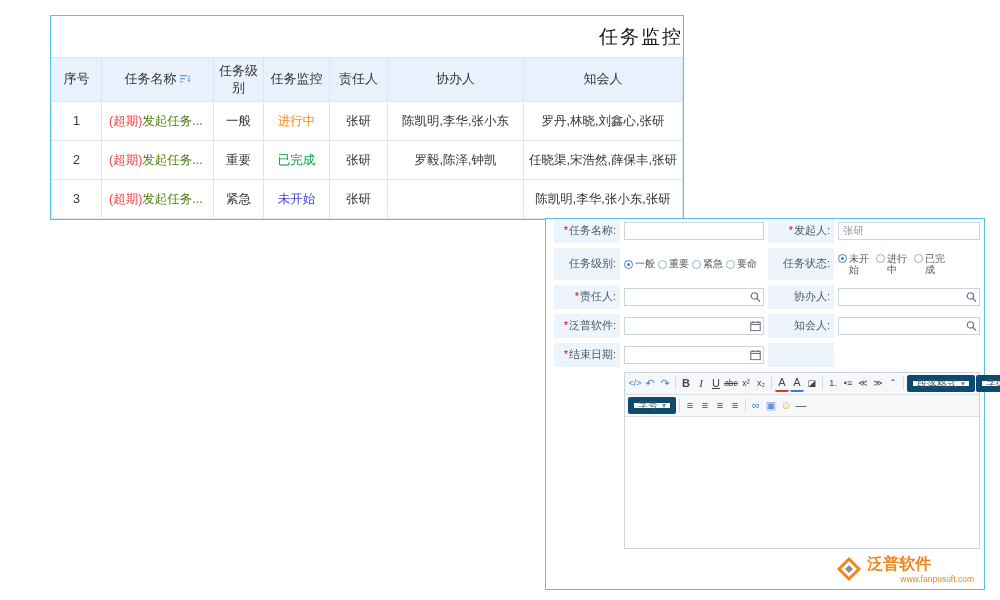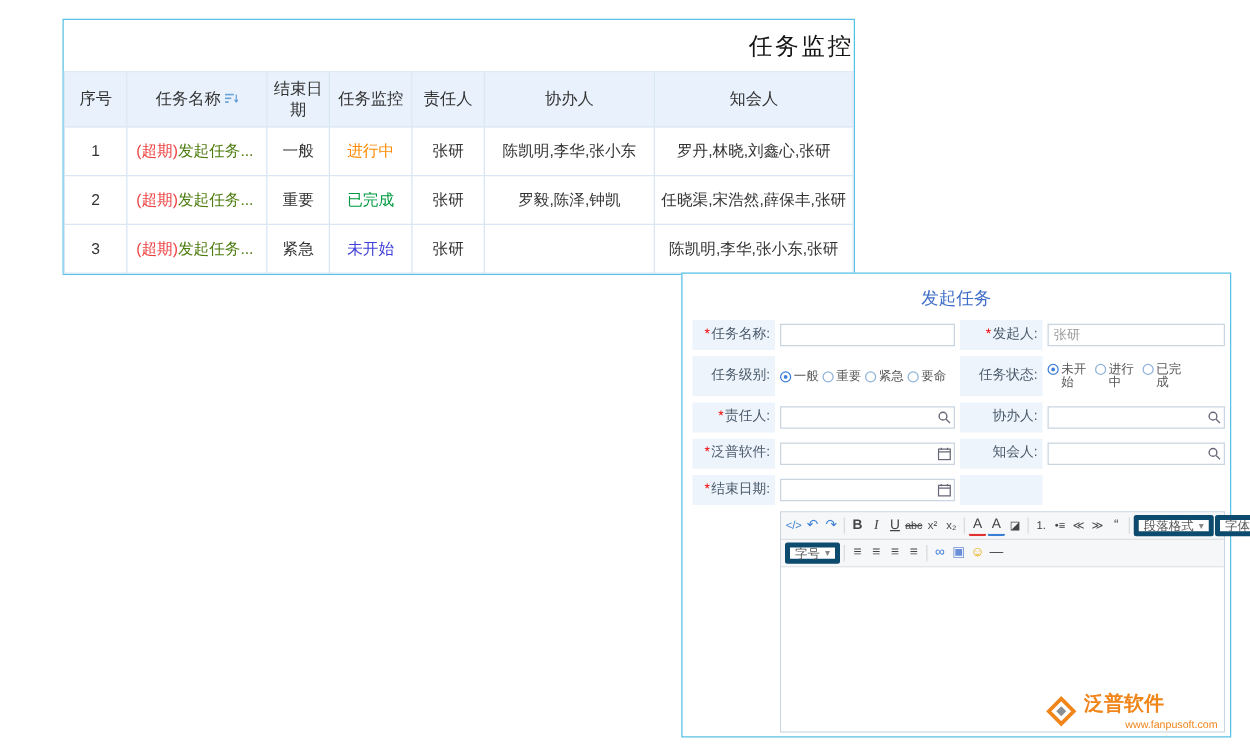--- a/index.html
+++ b/index.html
@@ -53,21 +53,21 @@
   .tbtn.italic { font-style:italic; font-family:"Liberation Serif",serif; }
   .tbtn.underline { text-decoration:underline; }
   .tbtn.strike { text-decoration:line-through; font-size:8.5px; }
   .tbtn.blue { color:#3b7fd4; }
   .tbtn.tiny { font-size:9px; }
   .tbtn.fore { border-bottom:2px solid #e03030; }
   .tbtn.back { border-bottom:2px solid #3b7fd4; }
   .tbtn.yellow { color:#e8a800; }
   .tbtn.purple { color:#6a8fd8; }
   .tsep { width:1px; height:13px; background:#d8dbde; margin:0 2px; flex:none; }
-  .tselect { display:inline-flex; align-items:center; gap:4px; border:4px solid #0c4a6e; background:#fff; height:17px; padding:0 4px; font-size:10px; color:#555; border-radius:2px; cursor:pointer; flex:none; }
+  .tselect { display:inline-flex; align-items:center; gap:4px; border:6px solid #0c4a6e; background:#fff; height:17px; padding:0 4px; font-size:10px; color:#555; border-radius:2px; cursor:pointer; flex:none; }
   .tselect::after { content:"▾"; font-size:8px; color:#888; }
   .editor-body { flex:1; background:#fff; cursor:text; }
 
   
   .logo { position:absolute; right:10px; bottom:6px; display:flex; align-items:center; gap:5px; }
   .logo-texts { display:flex; flex-direction:column; align-items:flex-start; }
   .logo-name { color:#f08519; font-weight:bold; font-size:16px; line-height:1.05; }
   .logo-url { color:#f08519; font-size:8.5px; line-height:1; margin-top:2px;margin-left:33px; }
 </style>
 </head>
@@ -89,21 +89,21 @@
       <tr>
         <th><span>序号</span></th>
         <th>
           <span>任务名称</span><svg class="sort-icon" width="11" height="10" viewBox="0 0 11 10">
               <rect x="0" y="1" width="7" height="1.3" fill="#6aa3d8"></rect>
               <rect x="0" y="4" width="5" height="1.3" fill="#6aa3d8"></rect>
               <rect x="0" y="7" width="3" height="1.3" fill="#6aa3d8"></rect>
               <path d="M9 1.5 v6 M7.6 5.8 L9 7.6 L10.4 5.8" stroke="#6aa3d8" stroke-width="1" fill="none"></path>
             </svg>
         </th>
-        <th><span>结束日期</span></th>
+        <th><span>任务级别</span></th>
         <th><span>任务监控</span></th>
         <th><span>责任人</span></th>
         <th><span>协办人</span></th>
         <th><span>知会人</span></th>
       </tr>
     </thead>
     <tbody>
       <tr>
         <td>1</td>
         <td class="cell-name">
@@ -135,21 +135,20 @@
         <td><span style="color: rgb(61, 61, 216);">未开始</span></td>
         <td>张研</td>
         <td></td>
         <td>陈凯明,李华,张小东,张研</td>
       </tr>
     </tbody>
   </table>
 </section>
 
 <section class="form-panel">
-  <div class="form-title">发起任务</div>
 
   <div class="form-grid">
 
     <div class="flabel">
         <span class="star">*</span>
         <span>任务名称:</span>
       </div>
     <div class="fcell">
         <input class="finput plain" style="">
       </div>

